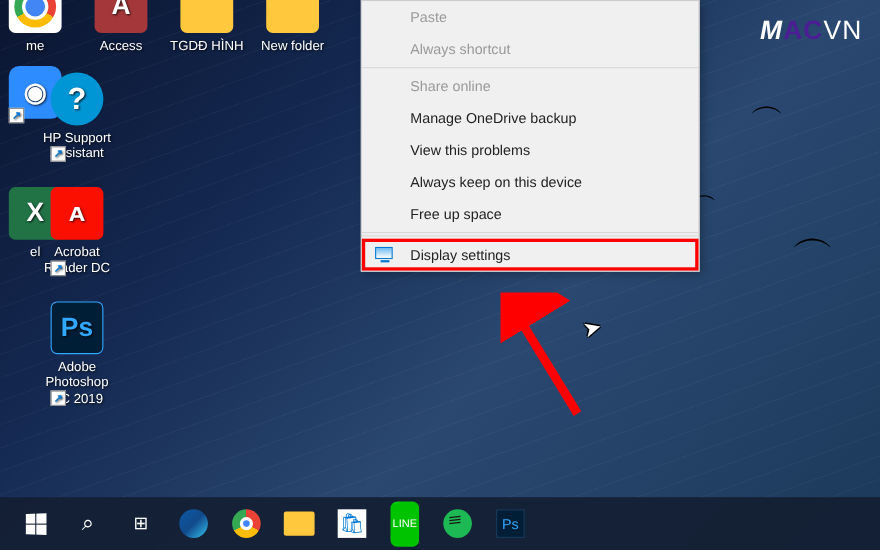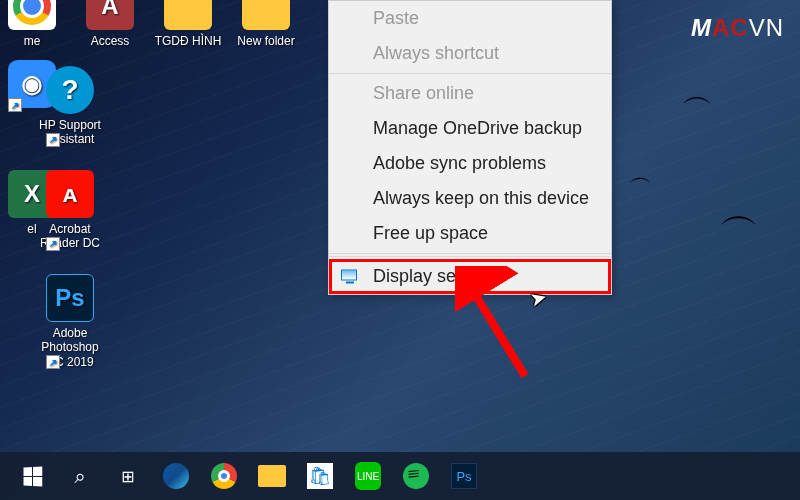--- a/index.html
+++ b/index.html
@@ -67,25 +67,25 @@
       background: #fff;
       border: 1px solid #888;
       font-size: 10px;
       display: flex; align-items: center; justify-content: center;
       color: #0078d4;
     }
     
     .context-menu {
       position: absolute;
       left: 328px; top: 0;
-      width: 284px;
+      width: 308px;
       background: #f0f0f0;
       border: 1px solid #ccc;
       box-shadow: 3px 3px 8px rgba(0,0,0,0.25);
-      font-size: 18px;
+      font-size: 13px;
       color: #222;
     }
     .menu-item {
       padding: 7px 12px 7px 44px;
       position: relative;
       cursor: default;
     }
     .menu-item.disabled { color: #999; }
     .menu-sep { height: 1px; background: #d8d8d8; margin: 2px 0; }
     .menu-icon {
@@ -146,21 +146,21 @@
     .chrome-circle {
       width: 26px; height: 26px; border-radius: 50%;
       background: conic-gradient(#ea4335 0 120deg, #fbbc05 120deg 240deg, #34a853 240deg 360deg);
       position: relative;
     }
     .chrome-circle::after {
       content: ""; position: absolute; inset: 7px; border-radius: 50%; background: #4285f4; border: 3px solid #fff;
     }
     .folder-tb { background: #ffc83d; width: 28px; height: 22px; border-radius: 2px; position: relative; }
     .store-tb { background: #fff; color: #0078d4; font-size: 18px; width: 26px; height: 26px; display: flex; align-items: center; justify-content: center; }
-    .line-tb { background: #00c300; color: #fff; border-radius: 6px; width: 26px; height: 28px; display: flex; align-items: center; justify-content: center; font-size: 10px; }
+    .line-tb { background: #00c300; color: #fff; border-radius: 6px; width: 26px; height: 41px; display: flex; align-items: center; justify-content: center; font-size: 10px; }
     .spotify-tb { background: #1db954; border-radius: 50%; width: 26px; height: 26px; position: relative; }
     .spotify-tb::before { content: "≡"; color: #191414; position: absolute; top: 2px; left: 6px; font-size: 16px; transform: scaleX(1.3) skewY(-8deg); }
     .ps-tb { background: #001e36; color: #31a8ff; width: 26px; height: 26px; display: flex; align-items: center; justify-content: center; font-size: 13px; border: 1px solid #1a3a5a; }
     
     .watermark {
       position: absolute;
       right: 16px; top: 14px;
       color: #fff;
       font-family: Arial, sans-serif;
       font-size: 24px;
@@ -187,21 +187,21 @@
 </head>
 <body>
 
 <div class="rain"></div>
 
 <div class="bird" style="right:90px; top:80px;">︵</div>
 <div class="bird" style="right:150px; top:165px; font-size:18px;">︵</div>
 <div class="bird" style="right:45px; top:195px; font-size:30px;">︵</div>
 
 <div class="watermark">
-  <span style="font-style:italic">M</span><span style="color:#b91c1c">AC</span><span class="thin">VN</span>
+  <span style="font-style:italic">M</span><span style="color:#4c1d95">AC</span><span class="thin">VN</span>
 </div>
 
 <div class="desktop">
 
   <div class="icon" style="left:-6px; top:-18px;">
     <div class="icon-img chrome">
         <div class="chrome-circle" style="width:38px;height:38px;"></div>
       </div>
     <span class="icon-label">me</span>
   </div>
@@ -248,21 +248,21 @@
       <span>Always shortcut</span>
     </div>
     <div class="menu-sep"></div>
     <div class="menu-item disabled">
       <span>Share online</span>
     </div>
     <div class="menu-item">
       <span>Manage OneDrive backup</span>
     </div>
     <div class="menu-item">
-      <span>Adobe sync problems</span>
+      <span>View this problems</span>
     </div>
     <div class="menu-item">
       <span>Always keep on this device</span>
     </div>
     <div class="menu-item">
       <span>Free up space</span>
     </div>
     <div class="menu-sep"></div>
     <div class="menu-sep"></div>
     <div class="menu-item highlighted-item">

